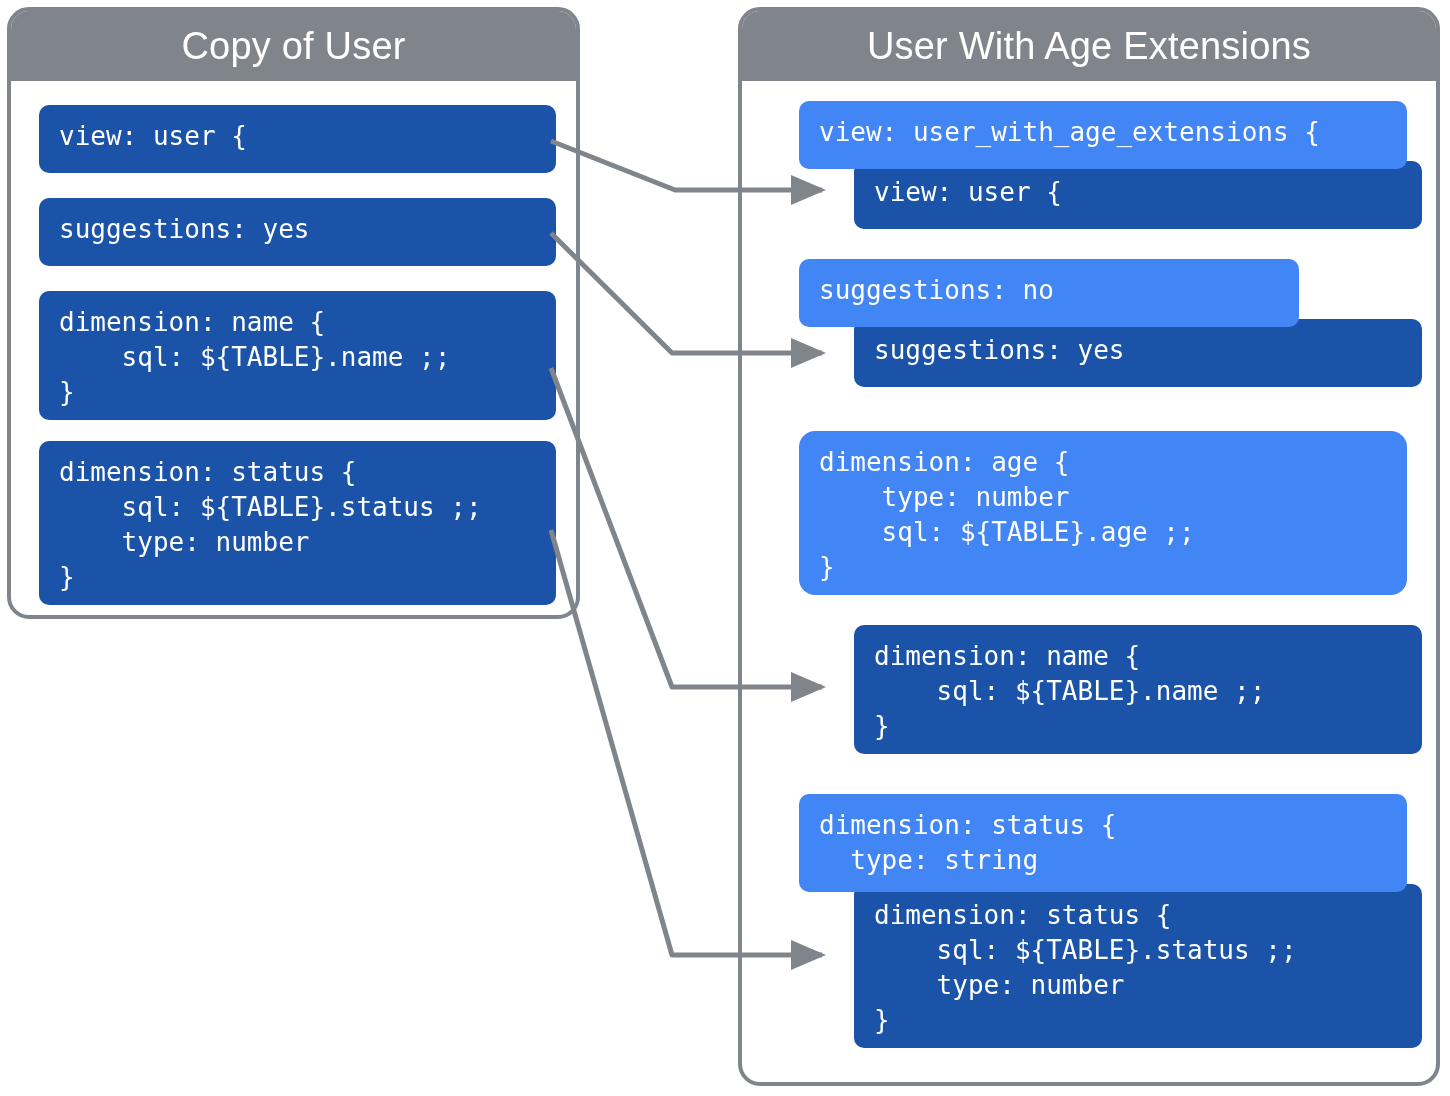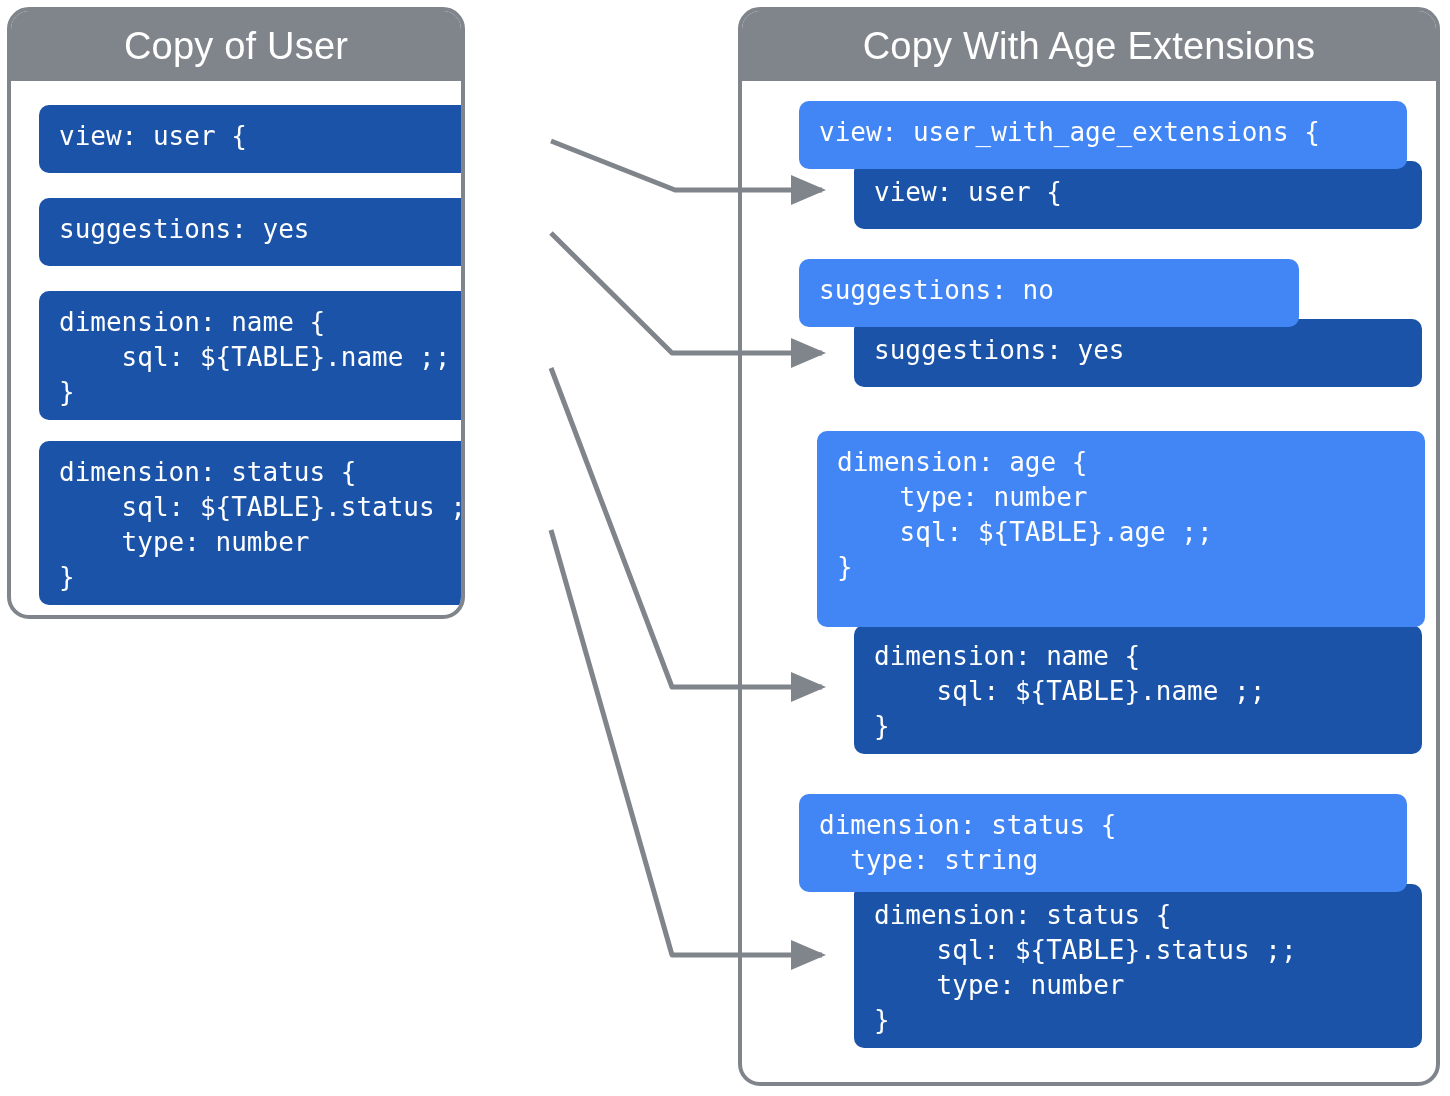--- a/index.html
+++ b/index.html
@@ -19,21 +19,21 @@
   }
   .panel-body{position:relative;}
   .code-box{
     position:absolute;box-sizing:border-box;border-radius:10px;
     color:#ffffff;font-family:"DejaVu Sans Mono","Liberation Mono",monospace;
     font-size:26px;line-height:35px;white-space:pre;
     padding:14px 2px 14px 20px;overflow:hidden;
   }
   .dark{background:#1a53a8;}
   .light{background:#4285f4;margin-left:35px;}
-  #left-panel{left:7px;top:7px;width:458px;height:612px;}
+  #left-panel{left:7px;top:7px;width:573px;height:612px;}
   #left-panel .panel-header{height:70px;font-size:38px;}
   #right-panel{left:738px;top:7px;width:702px;height:1079px;}
   #right-panel .panel-header{height:70px;font-size:38px;}
   svg.connectors{
     position:absolute;left:0;top:0;width:1450px;height:1096px;
     z-index:5;pointer-events:none;
   }
 </style>
 </head>
 <body>
@@ -47,30 +47,30 @@
     sql: ${TABLE}.name ;;
 }</div>
     <div class="code-box dark" style="left:28px;top:360px;width:517px;height:164px;">dimension: status {
     sql: ${TABLE}.status ;;
     type: number
 }</div>
   </div>
 </div>
 
 <div class="panel" id="right-panel">
-  <div class="panel-header">Copy With Age Extensions</div>
+  <div class="panel-header">User With Age Extensions</div>
   <div class="panel-body">
 
     <div class="code-box light" style="left:22px;top:20px;width:608px;height:68px;z-index:3;">view: user_with_age_extensions {</div>
     <div class="code-box dark" style="left:112px;top:80px;width:568px;height:68px;z-index:2;">view: user {</div>
 
     <div class="code-box light" style="left:22px;top:178px;width:500px;height:68px;z-index:3;">suggestions: no</div>
     <div class="code-box dark" style="left:112px;top:238px;width:568px;height:68px;z-index:2;">suggestions: yes</div>
 
-    <div class="code-box light" style="left:40px;top:350px;width:608px;height:196px;z-index:3;">dimension: age {
+    <div class="code-box light" style="left:22px;top:350px;width:608px;height:164px;z-index:3;border-radius:16px;">dimension: age {
     type: number
     sql: ${TABLE}.age ;;
 }</div>
 
     <div class="code-box dark" style="left:112px;top:544px;width:568px;height:129px;z-index:2;">dimension: name {
     sql: ${TABLE}.name ;;
 }</div>
 
     <div class="code-box light" style="left:22px;top:713px;width:608px;height:98px;z-index:3;">dimension: status {
   type: string</div>

